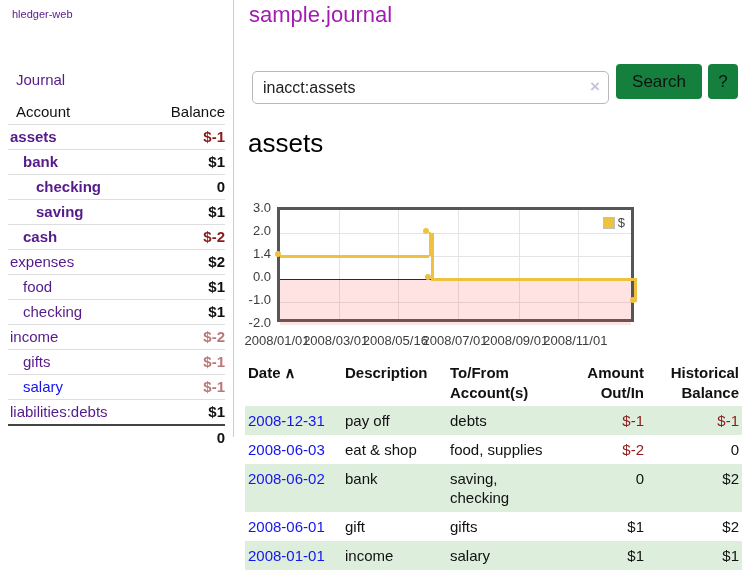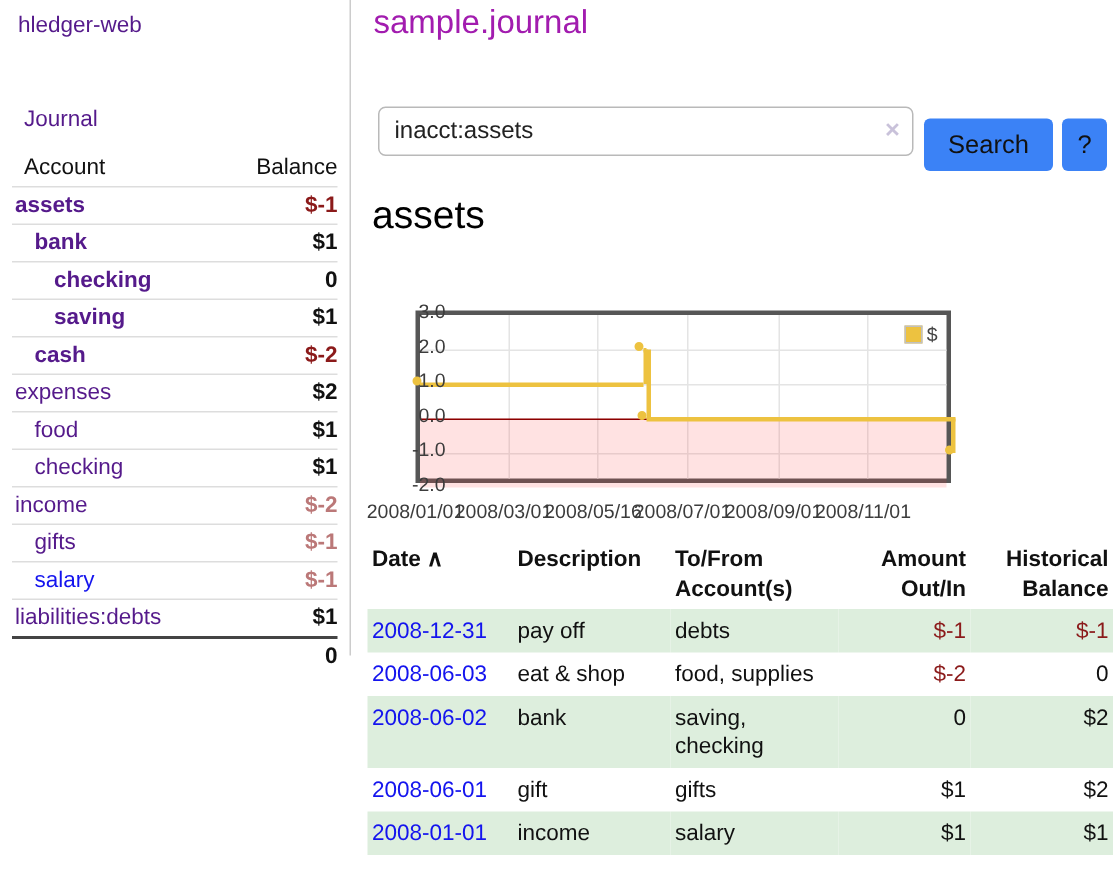--- a/index.html
+++ b/index.html
@@ -1,21 +1,21 @@
 <!DOCTYPE html>
 <html><head>
 <meta charset="utf-8">
 <style>
   * { box-sizing: border-box; margin: 0; padding: 0; }
   html,body { width:742px; height:582px; background:#fff; overflow:hidden;
     font-family:"Liberation Sans", sans-serif; color:#111; }
   #app { position:relative; width:742px; height:582px; }
 
   
-  #brand { position:absolute; left:12px; top:8px; font-size:15px;
+  #brand { position:absolute; left:12px; top:8px; font-size:11px;
     color:#551a8b; text-decoration:none; cursor:pointer; }
   #nav-journal { position:absolute; left:16px; top:71px; font-size:15px;
     color:#551a8b; text-decoration:none; cursor:pointer; }
   #sidebar-divider { position:absolute; left:233px; top:0; width:1px; height:437px;
     background:#ccc; }
   #accounts { position:absolute; left:8px; top:100px; width:217px; font-size:15px; }
   .acct-row { display:flex; justify-content:space-between; align-items:baseline;
     padding:3px 0 3px 0; border-top:1px solid #ddd; line-height:18px; }
   .acct-row.header { border-top:none; padding-left:8px; }
   .acct-row.total { border-top:2px solid #444; }
@@ -30,21 +30,21 @@
 
   
   #page-title { position:absolute; left:249px; top:2px; font-size:22px;
     font-weight:400; color:#a21caf; }
   #search-box { position:absolute; left:252px; top:71px; width:357px; height:33px; }
   #search-input { width:100%; height:100%; border:1px solid #b9b9b9; border-radius:5px;
     padding:0 26px 0 10px; font-size:16px; color:#222;
     font-family:"Liberation Sans", sans-serif; outline:none; }
   #search-clear { position:absolute; right:9px; top:6px; font-size:17px;
     font-weight:bold; color:#c9c2da; cursor:pointer; line-height:20px; }
-  .btn { position:absolute; top:79px; height:35px; background:#3b82f6; border:none;
+  .btn { position:absolute; top:64px; height:35px; background:#15803d; border:none;
     border-radius:4px; font-size:17px; color:#111; cursor:pointer;
     font-family:"Liberation Sans", sans-serif; }
   #search-button { left:616px; width:86px; }
   #help-button { left:708px; width:30px; }
 
   
   #acct-title { position:absolute; left:248px; top:128px; font-size:26px;
     font-weight:400; color:#000; }
   #chart-label { position:absolute; left:248px; top:177px; font-size:15px;
     font-weight:bold; }
@@ -58,21 +58,21 @@
   .neg-fill { position:absolute; left:0; width:100%; background:rgba(255,60,60,0.15); }
   .zero-line { position:absolute; left:0; width:100%; height:1px; background:#8b0000; }
   .seg { position:absolute; background:#edc240; }
   .marker { position:absolute; width:5px; height:5px; border:3px solid #edc240;
     border-radius:50%; background:#fff; z-index:3; }
   #legend { position:absolute; right:4px; top:4px; display:flex; align-items:center;
     gap:3px; font-size:13px; color:#444; background:rgba(255,255,255,0.8);
     padding:1px 2px; z-index:4; }
   #legend .swatch { width:12px; height:12px; background:#edc240; border:1px solid #c0c0c0; }
   .ytick { position:absolute; left:-44px; width:38px; text-align:right;
-    font-size:13px; color:#3c3c3c;margin-left:26px; }
+    font-size:13px; color:#3c3c3c; }
   .xtick { position:absolute; top:126px; transform:translateX(-50%);
     font-size:13px; color:#3c3c3c; white-space:nowrap; background:transparent; }
 
   
   #register { position:absolute; left:245px; top:360px; width:497px;
     border-collapse:collapse; font-size:15px; table-layout:fixed; }
   #register col.c-date { width:97px; } #register col.c-desc { width:105px; }
   #register col.c-accts { width:112px; } #register col.c-amt { width:88px; }
   #register col.c-bal { width:95px; }
   #register th { font-weight:bold; text-align:left; vertical-align:top;
@@ -188,21 +188,21 @@
         <div class="marker" style="left: 143.168px; top: 17.5px;"></div>
         <div class="marker" style="left: 145.125px; top: 63.5px;"></div>
         <div class="marker" style="left: 349.5px; top: 86.5px;"></div>
         <div id="legend">
           <span class="swatch"></span>
           <span>$</span>
         </div>
       </div>
   <div class="ytick" style="top: -7px;">3.0</div>
       <div class="ytick" style="top: 16px;">2.0</div>
-      <div class="ytick" style="top: 39px;">1.0</div>
+      <div class="ytick" style="top: 39px;">1.4</div>
       <div class="ytick" style="top: 62px;">0.0</div>
       <div class="ytick" style="top: 85px;">-1.0</div>
       <div class="ytick" style="top: 108px;">-2.0</div>
       <div class="xtick" style="left: 0px;">2008/01/01</div>
       <div class="xtick" style="left: 58.6849px;">2008/03/01</div>
       <div class="xtick" style="left: 118.348px;">2008/05/16</div>
       <div class="xtick" style="left: 178.011px;">2008/07/01</div>
       <div class="xtick" style="left: 238.652px;">2008/09/01</div>
       <div class="xtick" style="left: 298.315px;">2008/11/01</div>
     </div>

